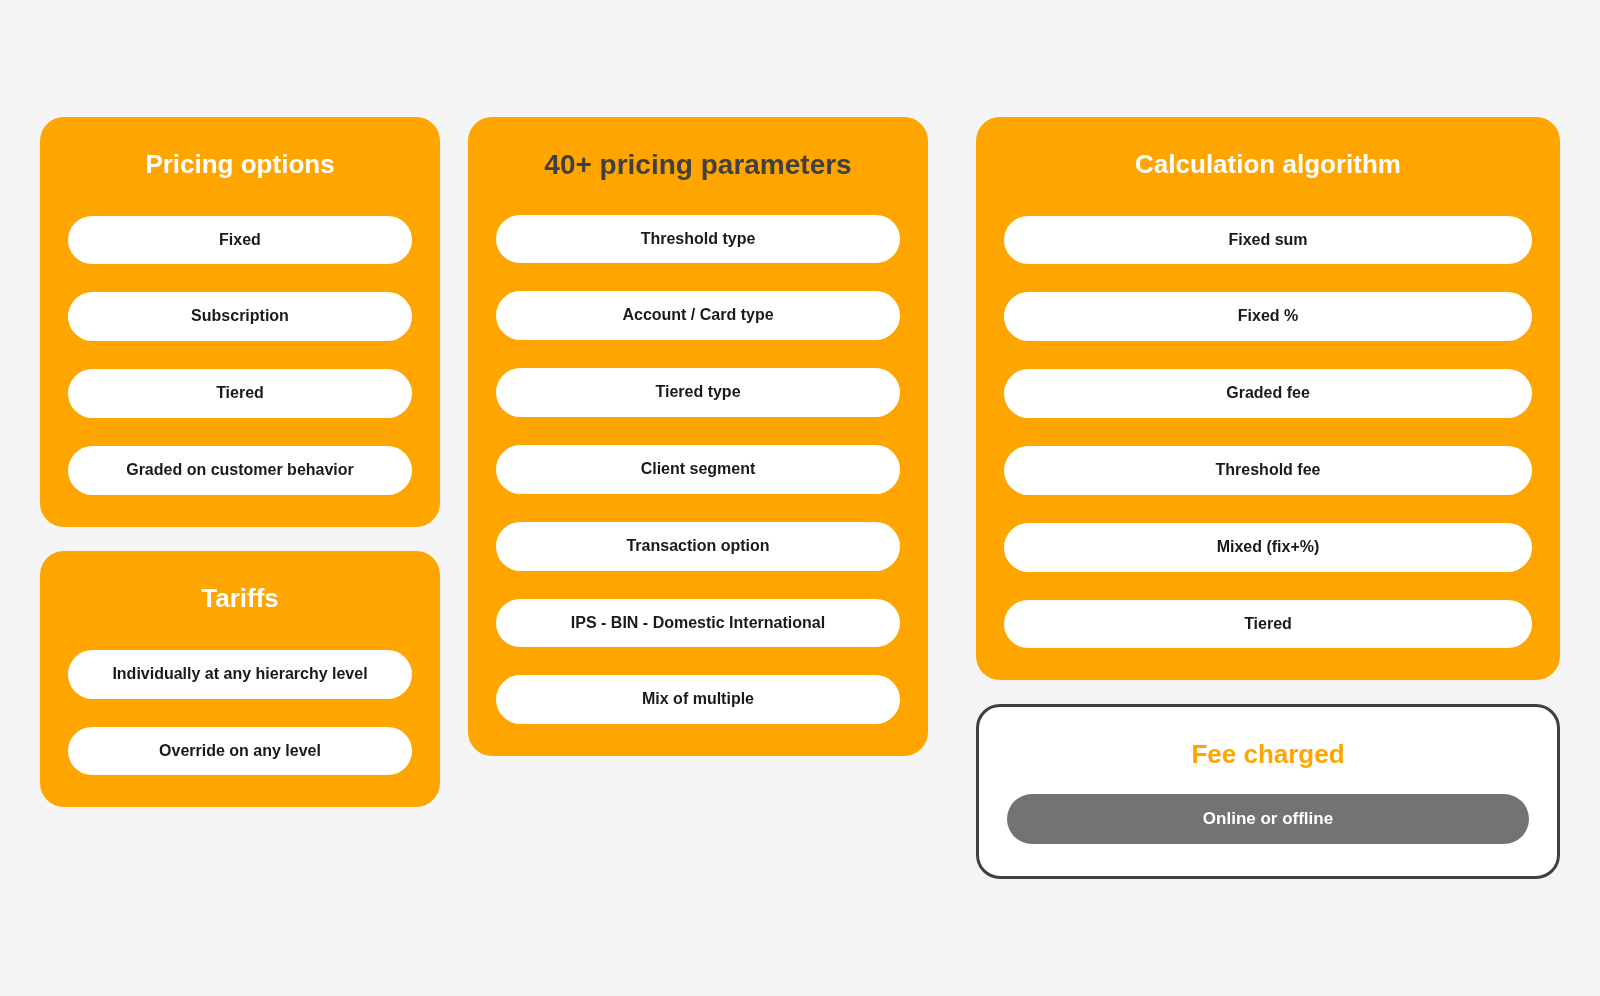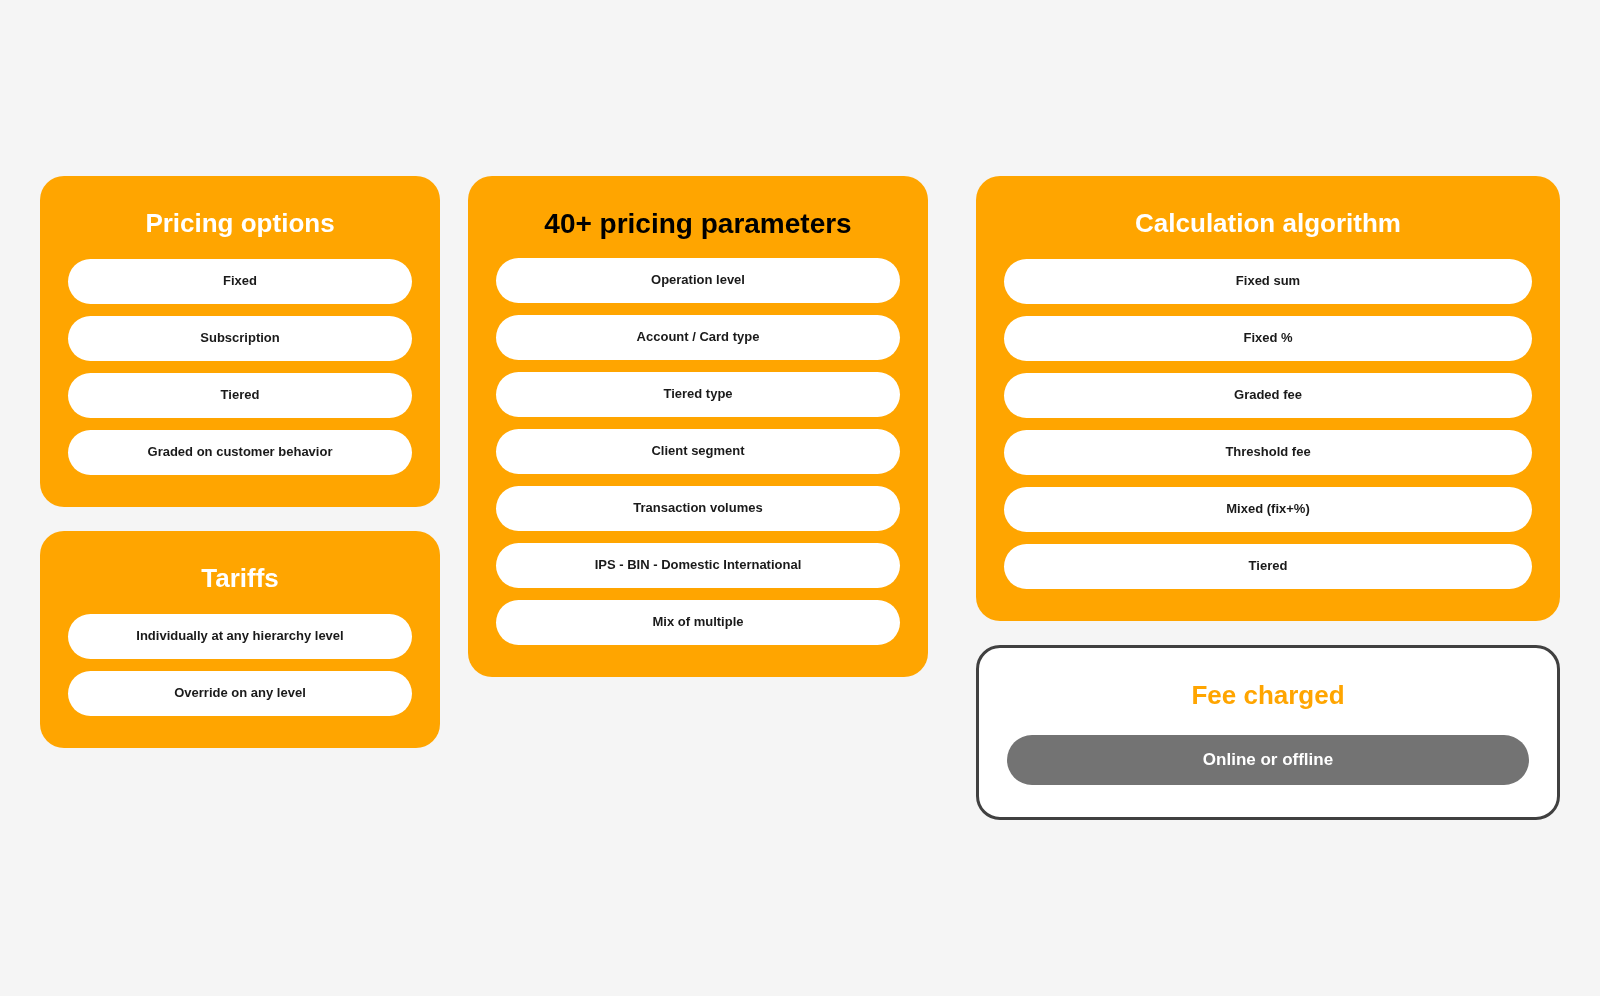--- a/index.html
+++ b/index.html
@@ -50,21 +50,21 @@
     }
 
     
     .orange-card {
       background-color: #FFA500;
       border-radius: 24px;
       padding: 32px 28px;
       display: flex;
       flex-direction: column;
       align-items: center;
-      gap: 12px;
+      gap: 28px;
     }
 
     
     .white-bordered-card {
       background-color: #ffffff;
       border: 3px solid #404040;
       border-radius: 24px;
       padding: 32px 28px;
       display: flex;
       flex-direction: column;
@@ -85,21 +85,21 @@
       font-weight: 800;
       color: #FFA500;
       text-align: center;
       margin-bottom: 8px;
     }
 
     .pill {
       background-color: #ffffff;
       border-radius: 50px;
       padding: 14px 28px;
-      font-size: 13px;
+      font-size: 16px;
       font-weight: 700;
       color: #1a1a1a;
       text-align: center;
       width: 100%;
       line-height: 1.3;
     }
 
     .pill-orange {
       background-color: #737373;
       border-radius: 50px;
@@ -108,21 +108,21 @@
       font-weight: 700;
       color: #ffffff;
       text-align: center;
       width: 100%;
       line-height: 1.3;
     }
 
     .section-title-large {
       font-size: 28px;
       font-weight: 900;
-      color: #000000;
+      color: #404040;
       text-align: center;
       margin-bottom: 6px;
     }
   </style>
 </head>
 <body>
 
 <div class="main-container">
 
   <div class="left-column">
@@ -139,25 +139,25 @@
       <div class="card-title">Tariffs</div>
       <div class="pill">Individually at any hierarchy level</div>
       <div class="pill">Override on any level</div>
     </div>
 
   </div>
 
   <div class="middle-column">
     <div class="orange-card">
       <div class="section-title-large">40+ pricing parameters</div>
-      <div class="pill">Operation level</div>
+      <div class="pill">Threshold type</div>
       <div class="pill">Account / Card type</div>
       <div class="pill">Tiered type</div>
       <div class="pill">Client segment</div>
-      <div class="pill">Transaction volumes</div>
+      <div class="pill">Transaction option</div>
       <div class="pill">IPS - BIN - Domestic International</div>
       <div class="pill">Mix of multiple</div>
     </div>
   </div>
 
   <div class="right-column">
 
     <div class="orange-card">
       <div class="card-title">Calculation algorithm</div>
       <div class="pill">Fixed sum</div>

